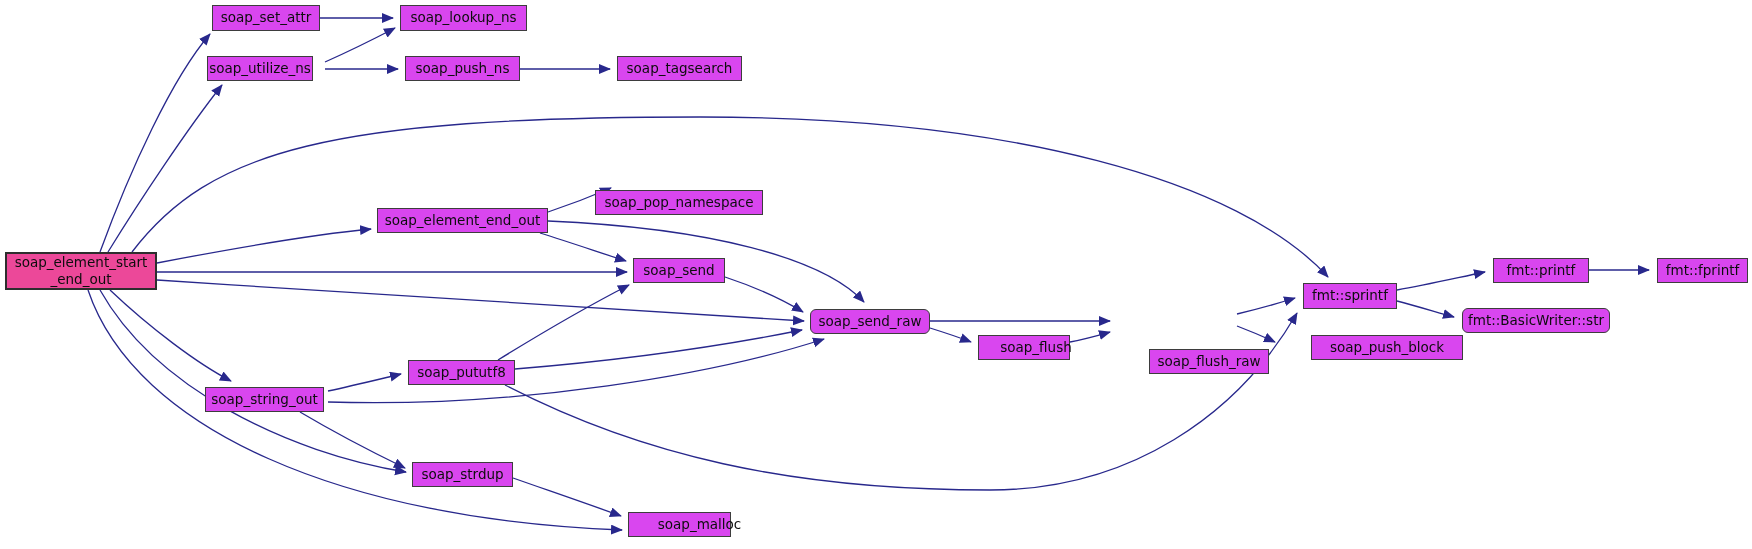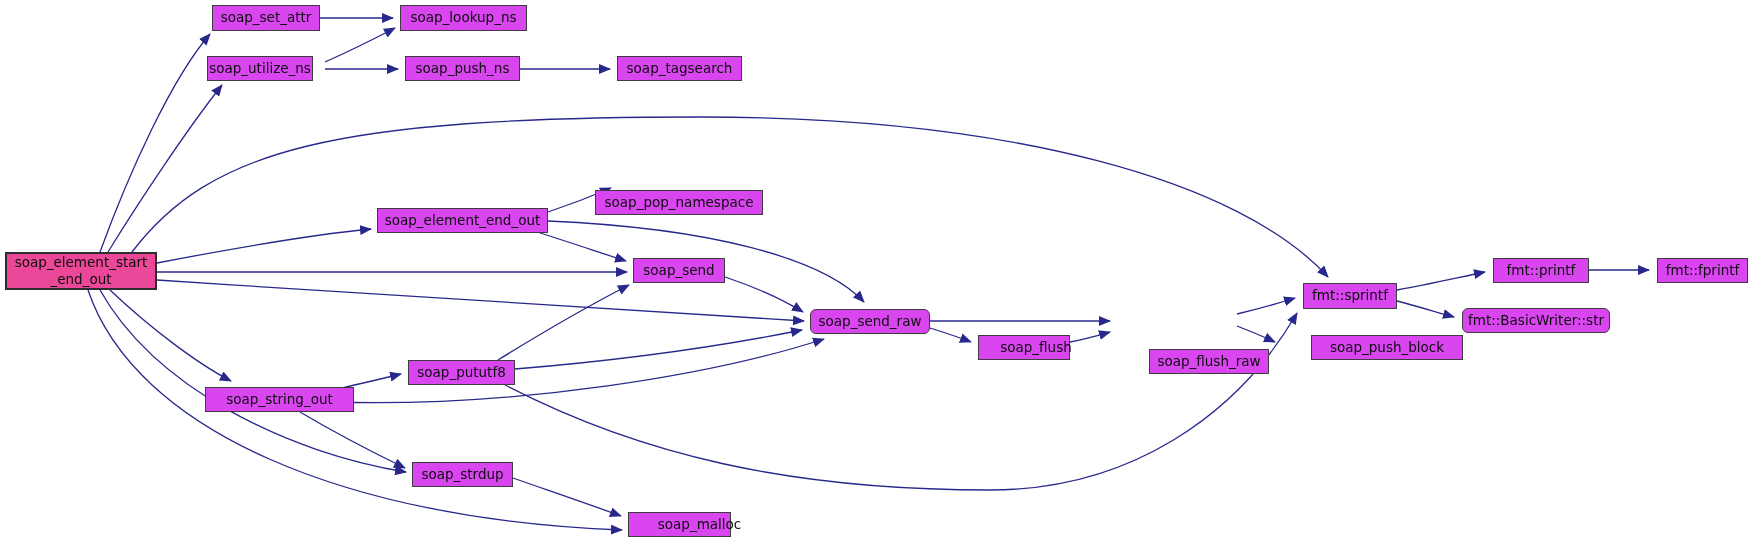--- a/index.html
+++ b/index.html
@@ -91,21 +91,21 @@
 _end_out</div>
       <div class="node" style="left: 212px; top: 5px; width: 108px; height: 26px;">soap_set_attr</div>
       <div class="node" style="left: 400px; top: 5px; width: 127px; height: 26px;">soap_lookup_ns</div>
       <div class="node" style="left: 207px; top: 56px; width: 106px; height: 25px;">soap_utilize_ns</div>
       <div class="node" style="left: 405px; top: 56px; width: 115px; height: 25px;">soap_push_ns</div>
       <div class="node" style="left: 617px; top: 56px; width: 125px; height: 25px;">soap_tagsearch</div>
       <div class="node" style="left: 595px; top: 158px; width: 168px; height: 25px; margin-top: 32px;">soap_pop_namespace</div>
       <div class="node" style="left: 377px; top: 208px; width: 171px; height: 25px;">soap_element_end_out</div>
       <div class="node" style="left: 633px; top: 258px; width: 92px; height: 25px;">soap_send</div>
       <div class="node" style="left: 810px; top: 309px; width: 120px; height: 25px; border-radius: 6px;">soap_send_raw</div>
-      <div class="node" style="left: 205px; top: 387px; width: 149px; height: 25px;">soap_string_out</div>
+      <div class="node" style="left: 205px; top: 387px; width: 119px; height: 25px;">soap_string_out</div>
       <div class="node" style="left: 408px; top: 360px; width: 107px; height: 25px;">soap_pututf8</div>
       <div class="node" style="left: 412px; top: 462px; width: 101px; height: 25px;">soap_strdup</div>
       <div class="node" style="left: 628px; top: 512px; width: 103px; height: 25px; padding-left: 40px;">soap_malloc</div>
       <div class="node" style="left: 978px; top: 335px; width: 92px; height: 25px; padding-left: 24px;">soap_flush</div>
       <div class="node" style="left: 1149px; top: 308px; width: 120px; height: 25px; margin-top: 41px;">soap_flush_raw</div>
       <div class="node" style="left: 1303px; top: 283px; width: 94px; height: 26px;">fmt::sprintf</div>
       <div class="node" style="left: 1283px; top: 335px; width: 152px; height: 25px; margin-left: 28px;">soap_push_block</div>
       <div class="node" style="left: 1493px; top: 258px; width: 96px; height: 25px;">fmt::printf</div>
       <div class="node" style="left: 1657px; top: 258px; width: 91px; height: 25px;">fmt::fprintf</div>
       <div class="node" style="left: 1462px; top: 308px; width: 148px; height: 25px; border-radius: 6px;">fmt::BasicWriter::str</div>

